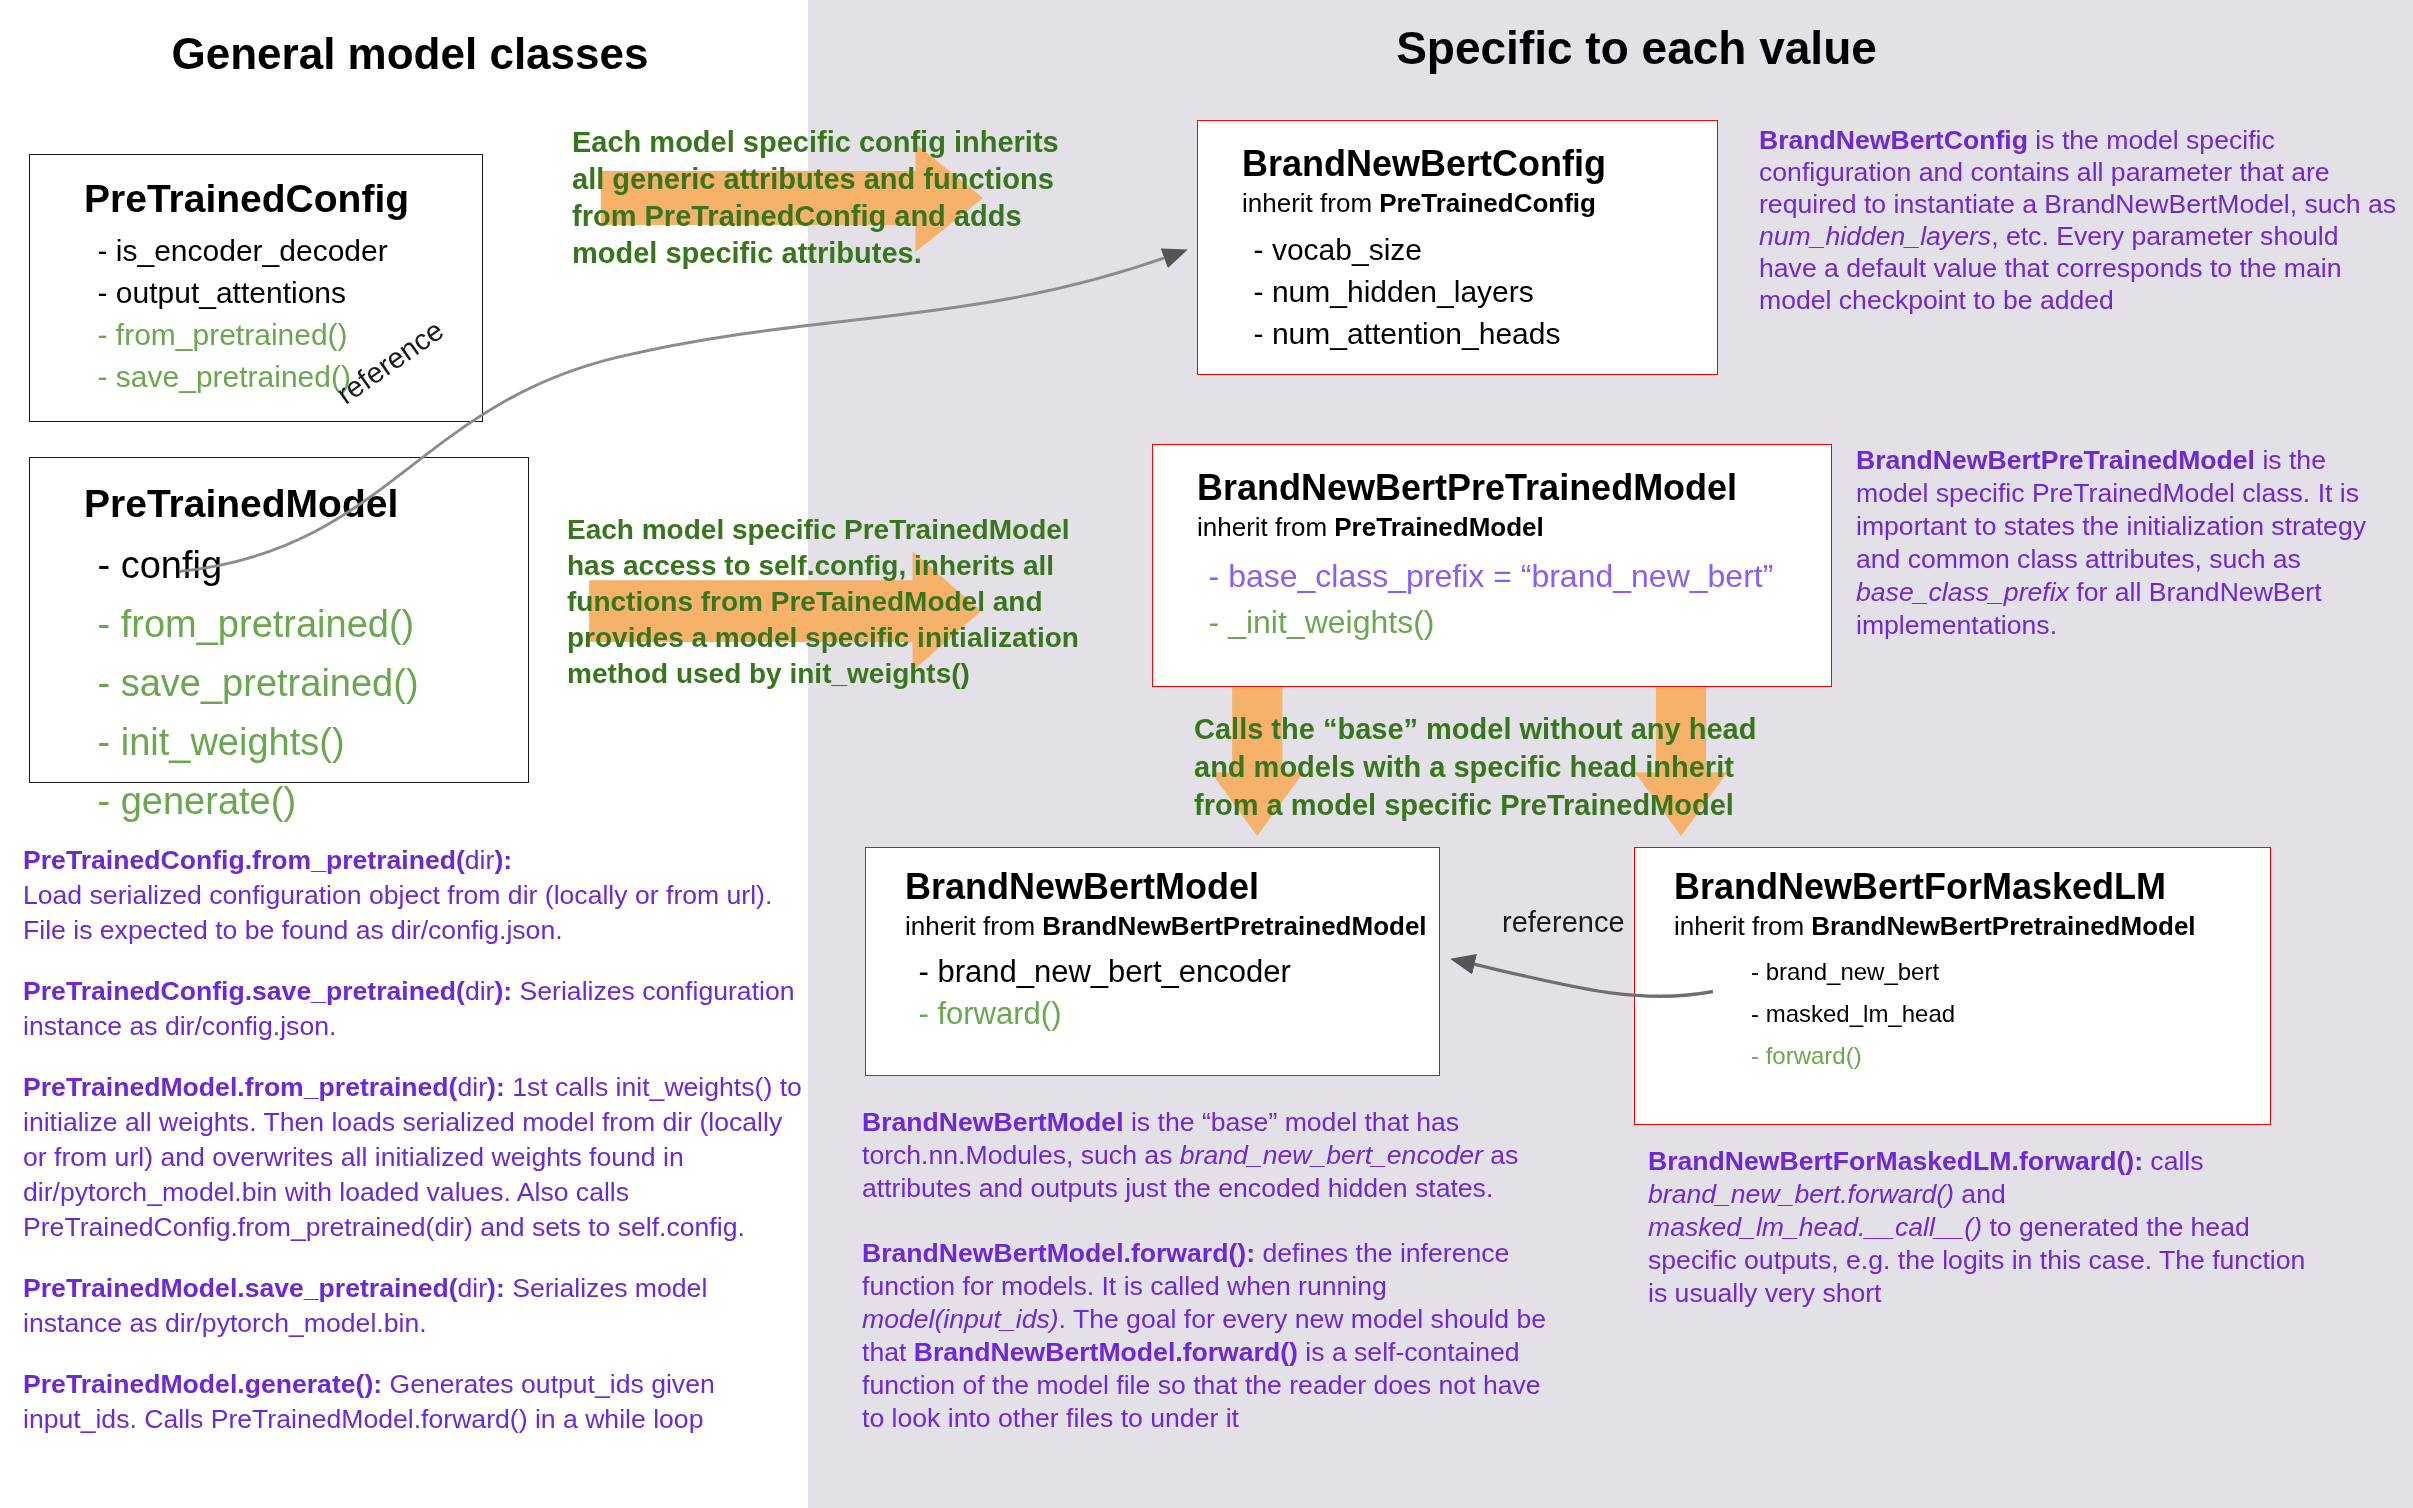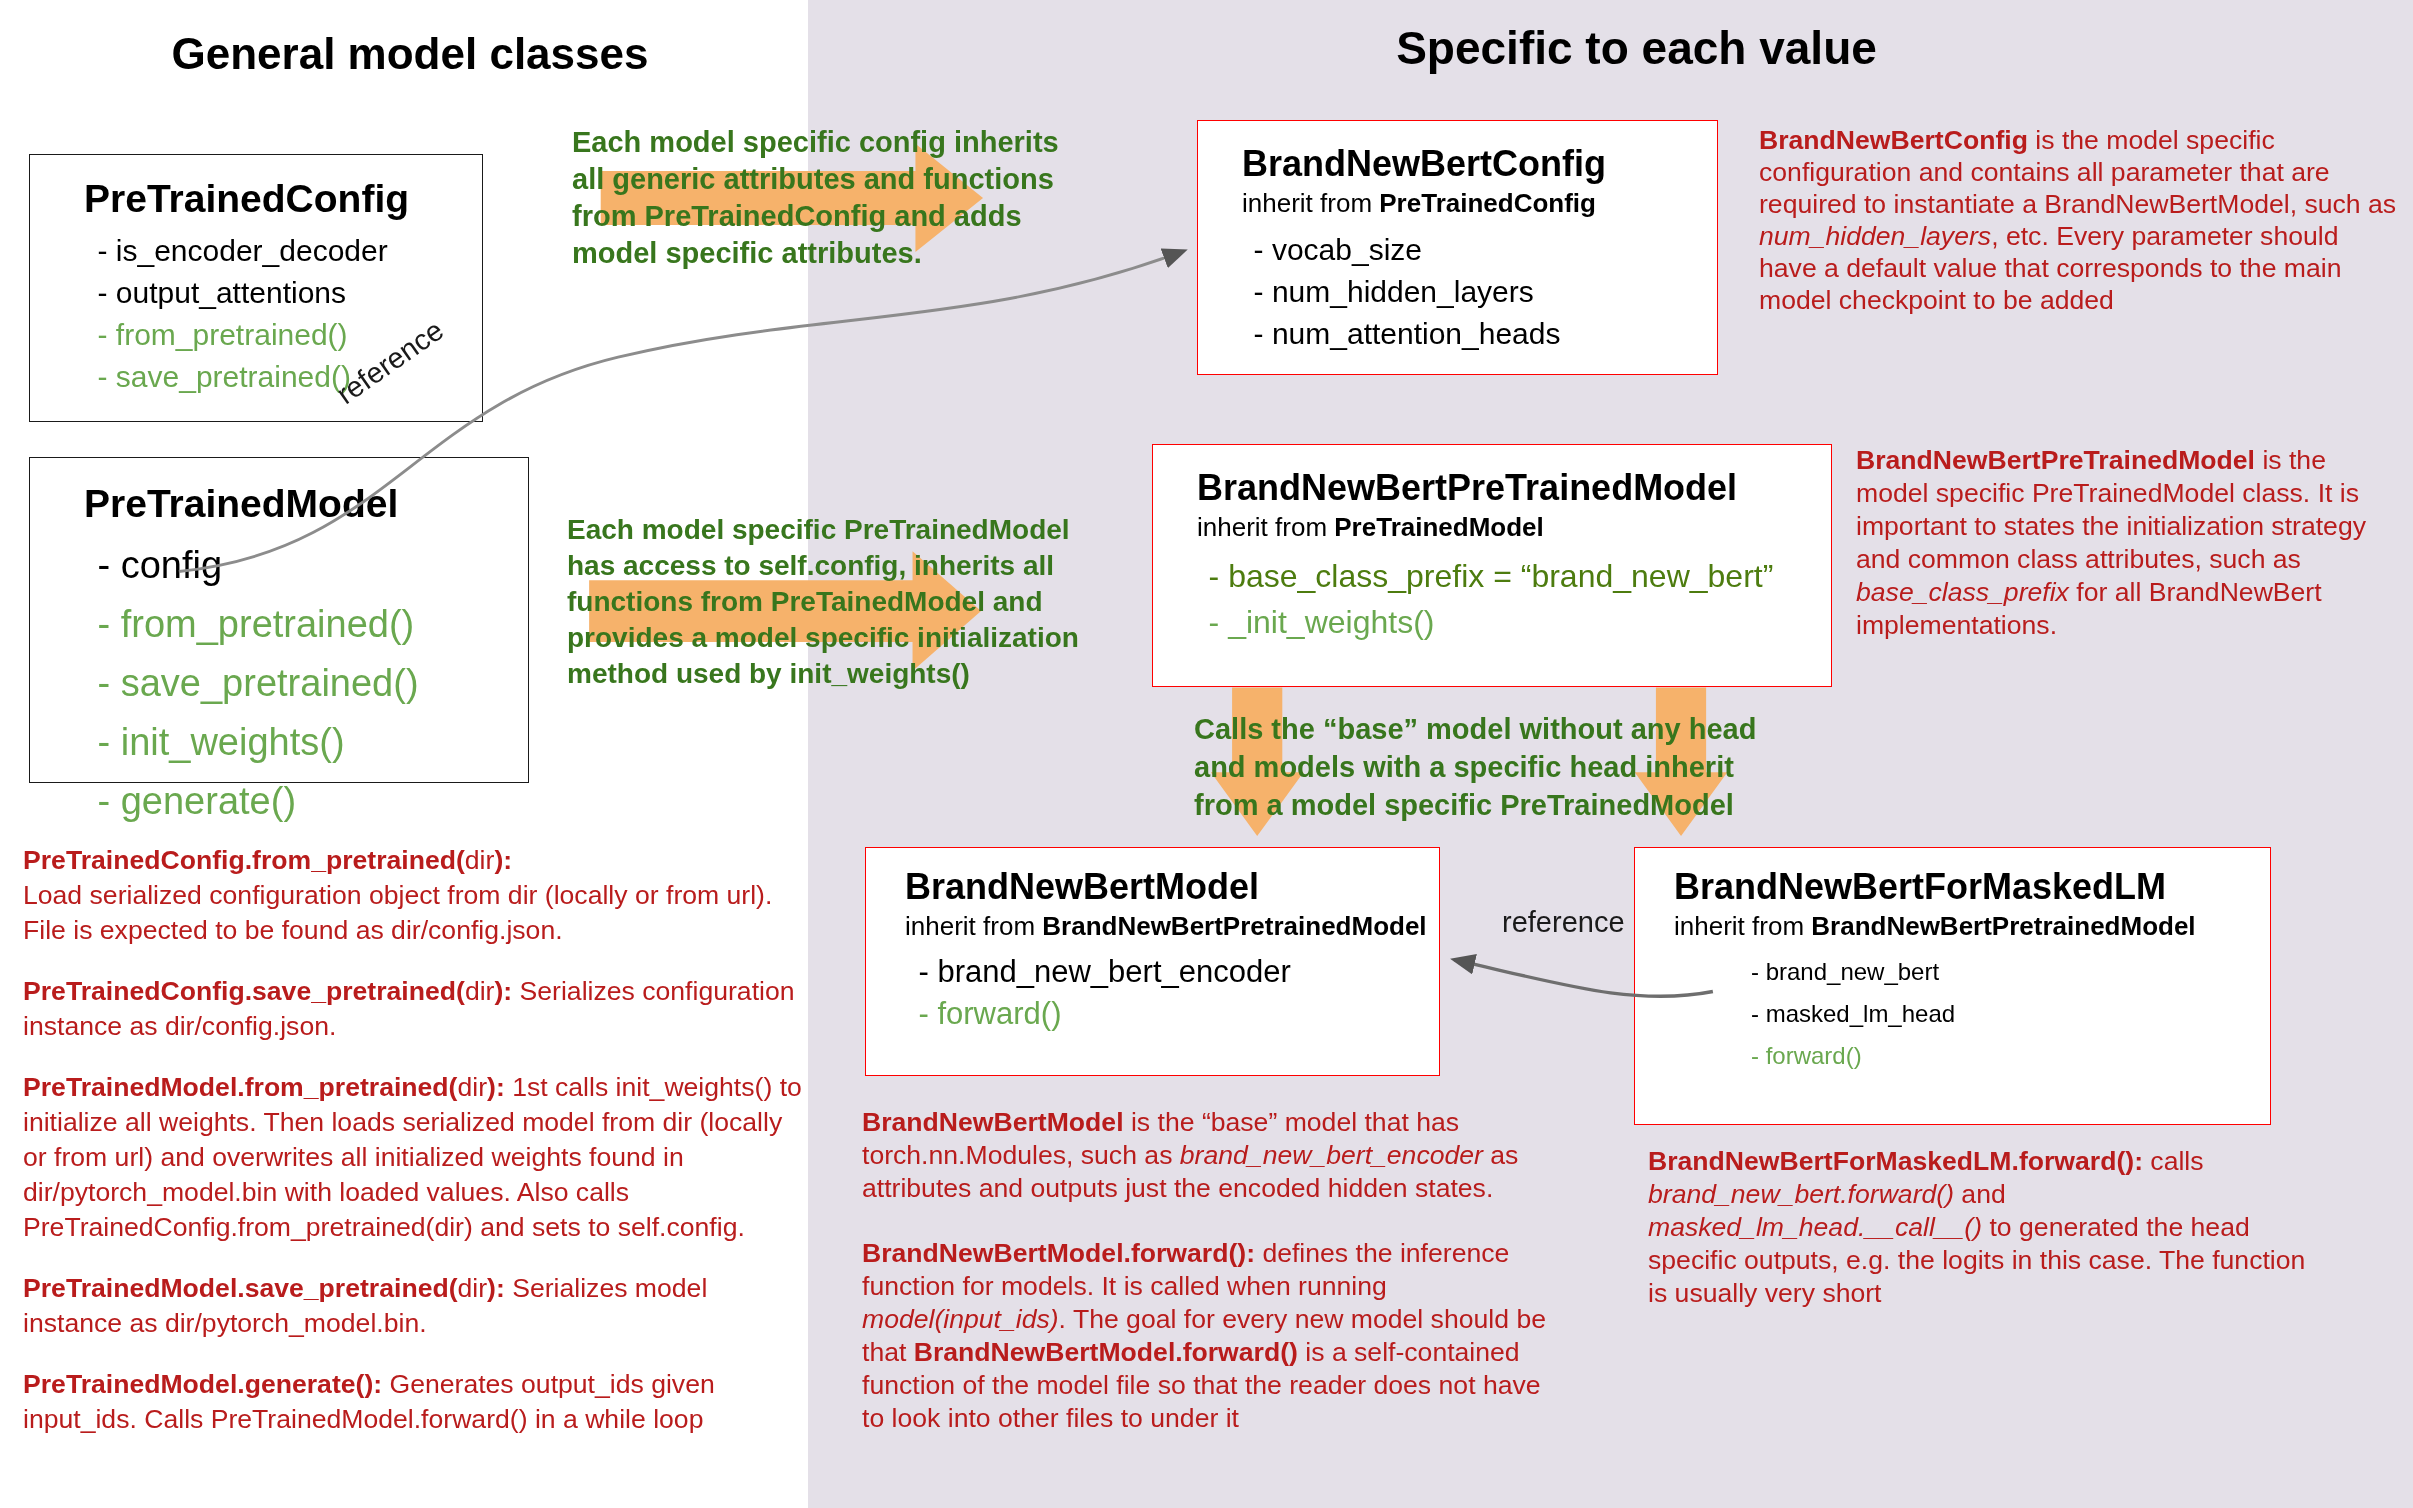--- a/index.html
+++ b/index.html
@@ -11,21 +11,21 @@
   #title-right{left:1236px;top:21px;width:801px;font-size:46px;}
 
   .cbox{position:absolute;background:#fff;border:1.9px solid #1a1a1a;box-sizing:border-box;}
   .cbox.red{border:1.9px solid #ff0000;}
   .cbox h3{margin:0;font-weight:bold;color:#000;}
   .cbox .inherit{color:#000;}
   .cbox .inherit .parent{font-weight:bold;}
   .members{list-style:none;margin:7.7px 0 0 0;padding:0;}
   .members li[data-kind="plain"]{color:#000;}
   .members li[data-kind="method"]{color:#6aa84f;}
-  .members li[data-kind="attr"]{color:#4d7c0f;}
+  .members li[data-kind="attr"]{color:#8b5cf6;}
 
   #box-ptc{left:29px;top:154px;width:454px;height:268px;padding:21px 0 0 54px;}
   #box-ptc h3{font-size:39px;line-height:46px;}
   #box-ptc .members li{font-size:30px;line-height:42px;padding-left:13.5px;}
 
   #box-ptm{left:29px;top:457px;width:500px;height:326px;padding:23px 0 0 54px;}
   #box-ptm h3{font-size:39px;line-height:46px;}
   #box-ptm .members li{font-size:38px;line-height:42px;padding-left:13.5px;margin-top:17px;}
 
   #box-bnbc{left:1197px;top:120px;width:521px;height:255px;padding:21px 0 0 44px;}
@@ -50,21 +50,21 @@
 
   .green-ann{position:absolute;color:#38761d;font-weight:bold;}
   #ann-config{left:572px;top:124px;width:560px;font-size:29px;line-height:37px;}
   #ann-model{left:567px;top:512px;width:589px;font-size:28px;line-height:36px;}
   #ann-head{left:1194px;top:710px;width:618px;font-size:29px;line-height:38px;}
 
   .ref-label{position:absolute;color:#1a1a1a;font-size:29px;}
   #ref-top{left:340px;top:381px;transform:rotate(-35deg);transform-origin:left center;}
   #ref-bottom{left:1502px;top:906px;}
 
-  .notes{position:absolute;color:#b91c1c;}
+  .notes{position:absolute;color:#6d28d9;}
   #notes-left{left:23px;top:843px;width:784px;font-size:26.6px;line-height:35px;}
   .notes p{margin:0 0 26px 0;white-space:pre-wrap;}
   .notes p:last-child{margin-bottom:0;}
 
   #desc-config{left:1759px;top:124px;width:641px;font-size:26.6px;line-height:32px;}
   #desc-ptm{left:1856px;top:444px;width:548px;font-size:26.6px;line-height:33px;}
   #desc-model{left:862px;top:1106px;width:691px;font-size:26.6px;line-height:33px;}
   #desc-lm{left:1648px;top:1145px;width:682px;font-size:26.6px;line-height:33px;}
   #desc-model p, #desc-lm p{margin:0 0 32px 0;white-space:pre-wrap;}
 

